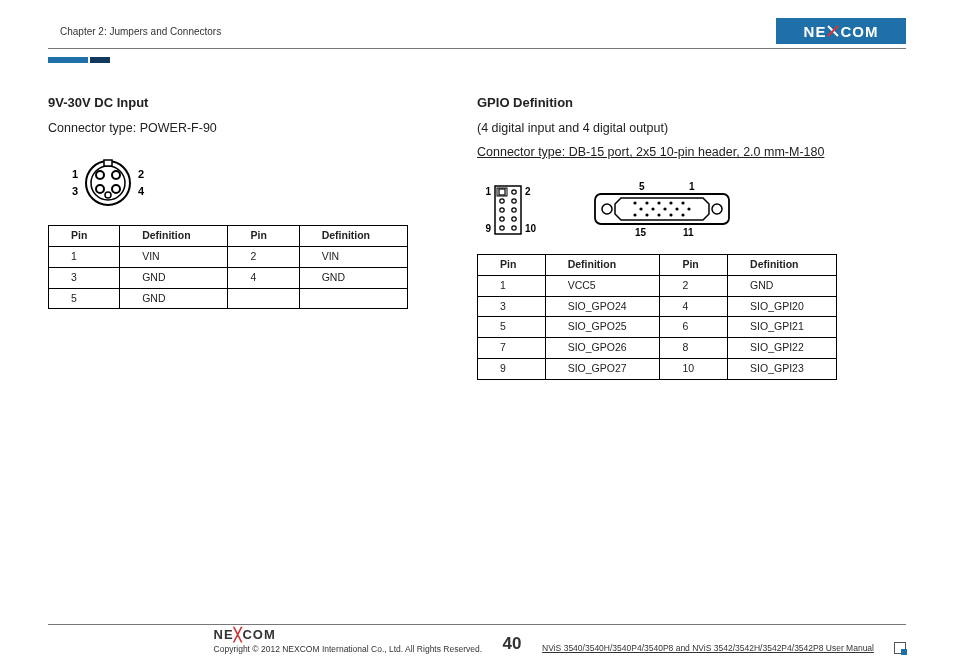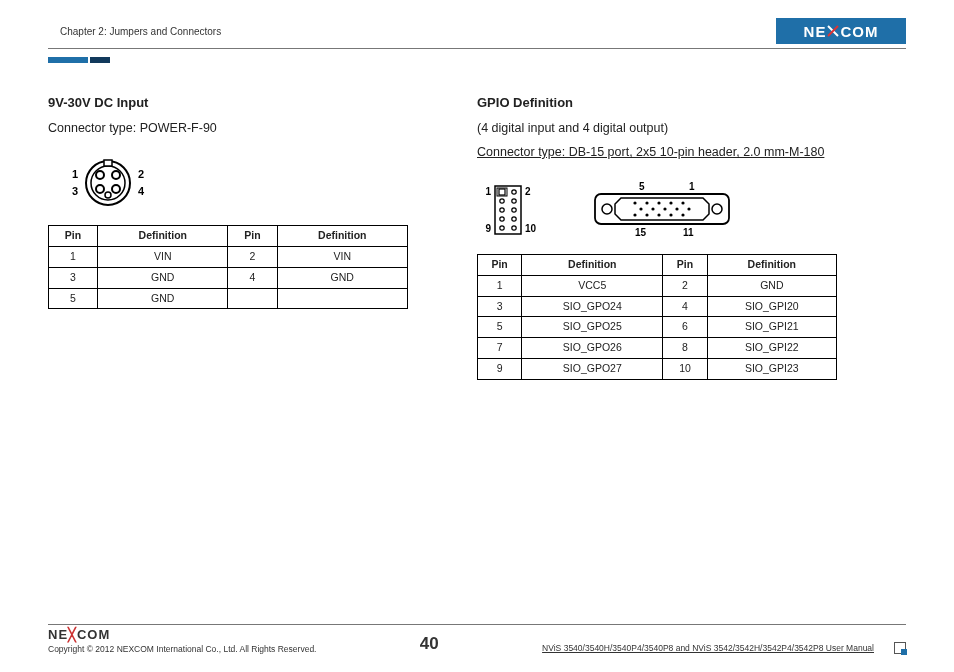--- a/index.html
+++ b/index.html
@@ -43,32 +43,32 @@
   svg { display:block; }
 
   
   table.pin {
     border-collapse: collapse;
     width: 360px;
     font-size: 10.5px;
   }
   table.pin th, table.pin td {
     border: 1px solid #000;
-    padding: 2px 1px;
-    text-align: center;
+    padding: 2px 22px;
+    text-align: left;
     font-weight: normal;
   }
   table.pin th { font-weight: bold; }
 
   
   .ftr {
     position:absolute; left:0; right:0; bottom:0;
     border-top:1px solid #777; padding-top:2px;
   }
-  .ftr-row { display:flex; justify-content:space-between; align-items:flex-end; font-size:8.5px; color:#333; }
+  .ftr-row { display:flex; justify-content:flex-end; align-items:flex-end; font-size:8.5px; color:#333; }
   .logo-btm { font-weight:bold; letter-spacing:1px; font-size:13px; color:#333; margin-bottom:2px; }
   .pagenum { font-size:17px; font-weight:bold; text-align:center; flex:0 0 60px; }
   .ftr-right-box { width:12px; height:12px; border:1px solid #555; display:inline-block; position:relative; }
   .ftr-right-box::after { content:""; position:absolute; right:-2px; bottom:-2px; width:6px; height:6px; background:#1f6fa8; }
   .ftr-left { text-align:left; }
   .ftr-right { text-align:right; display:flex; align-items:center; gap:20px;text-decoration:underline; }
 </style>
 </head>
 <body>
 

